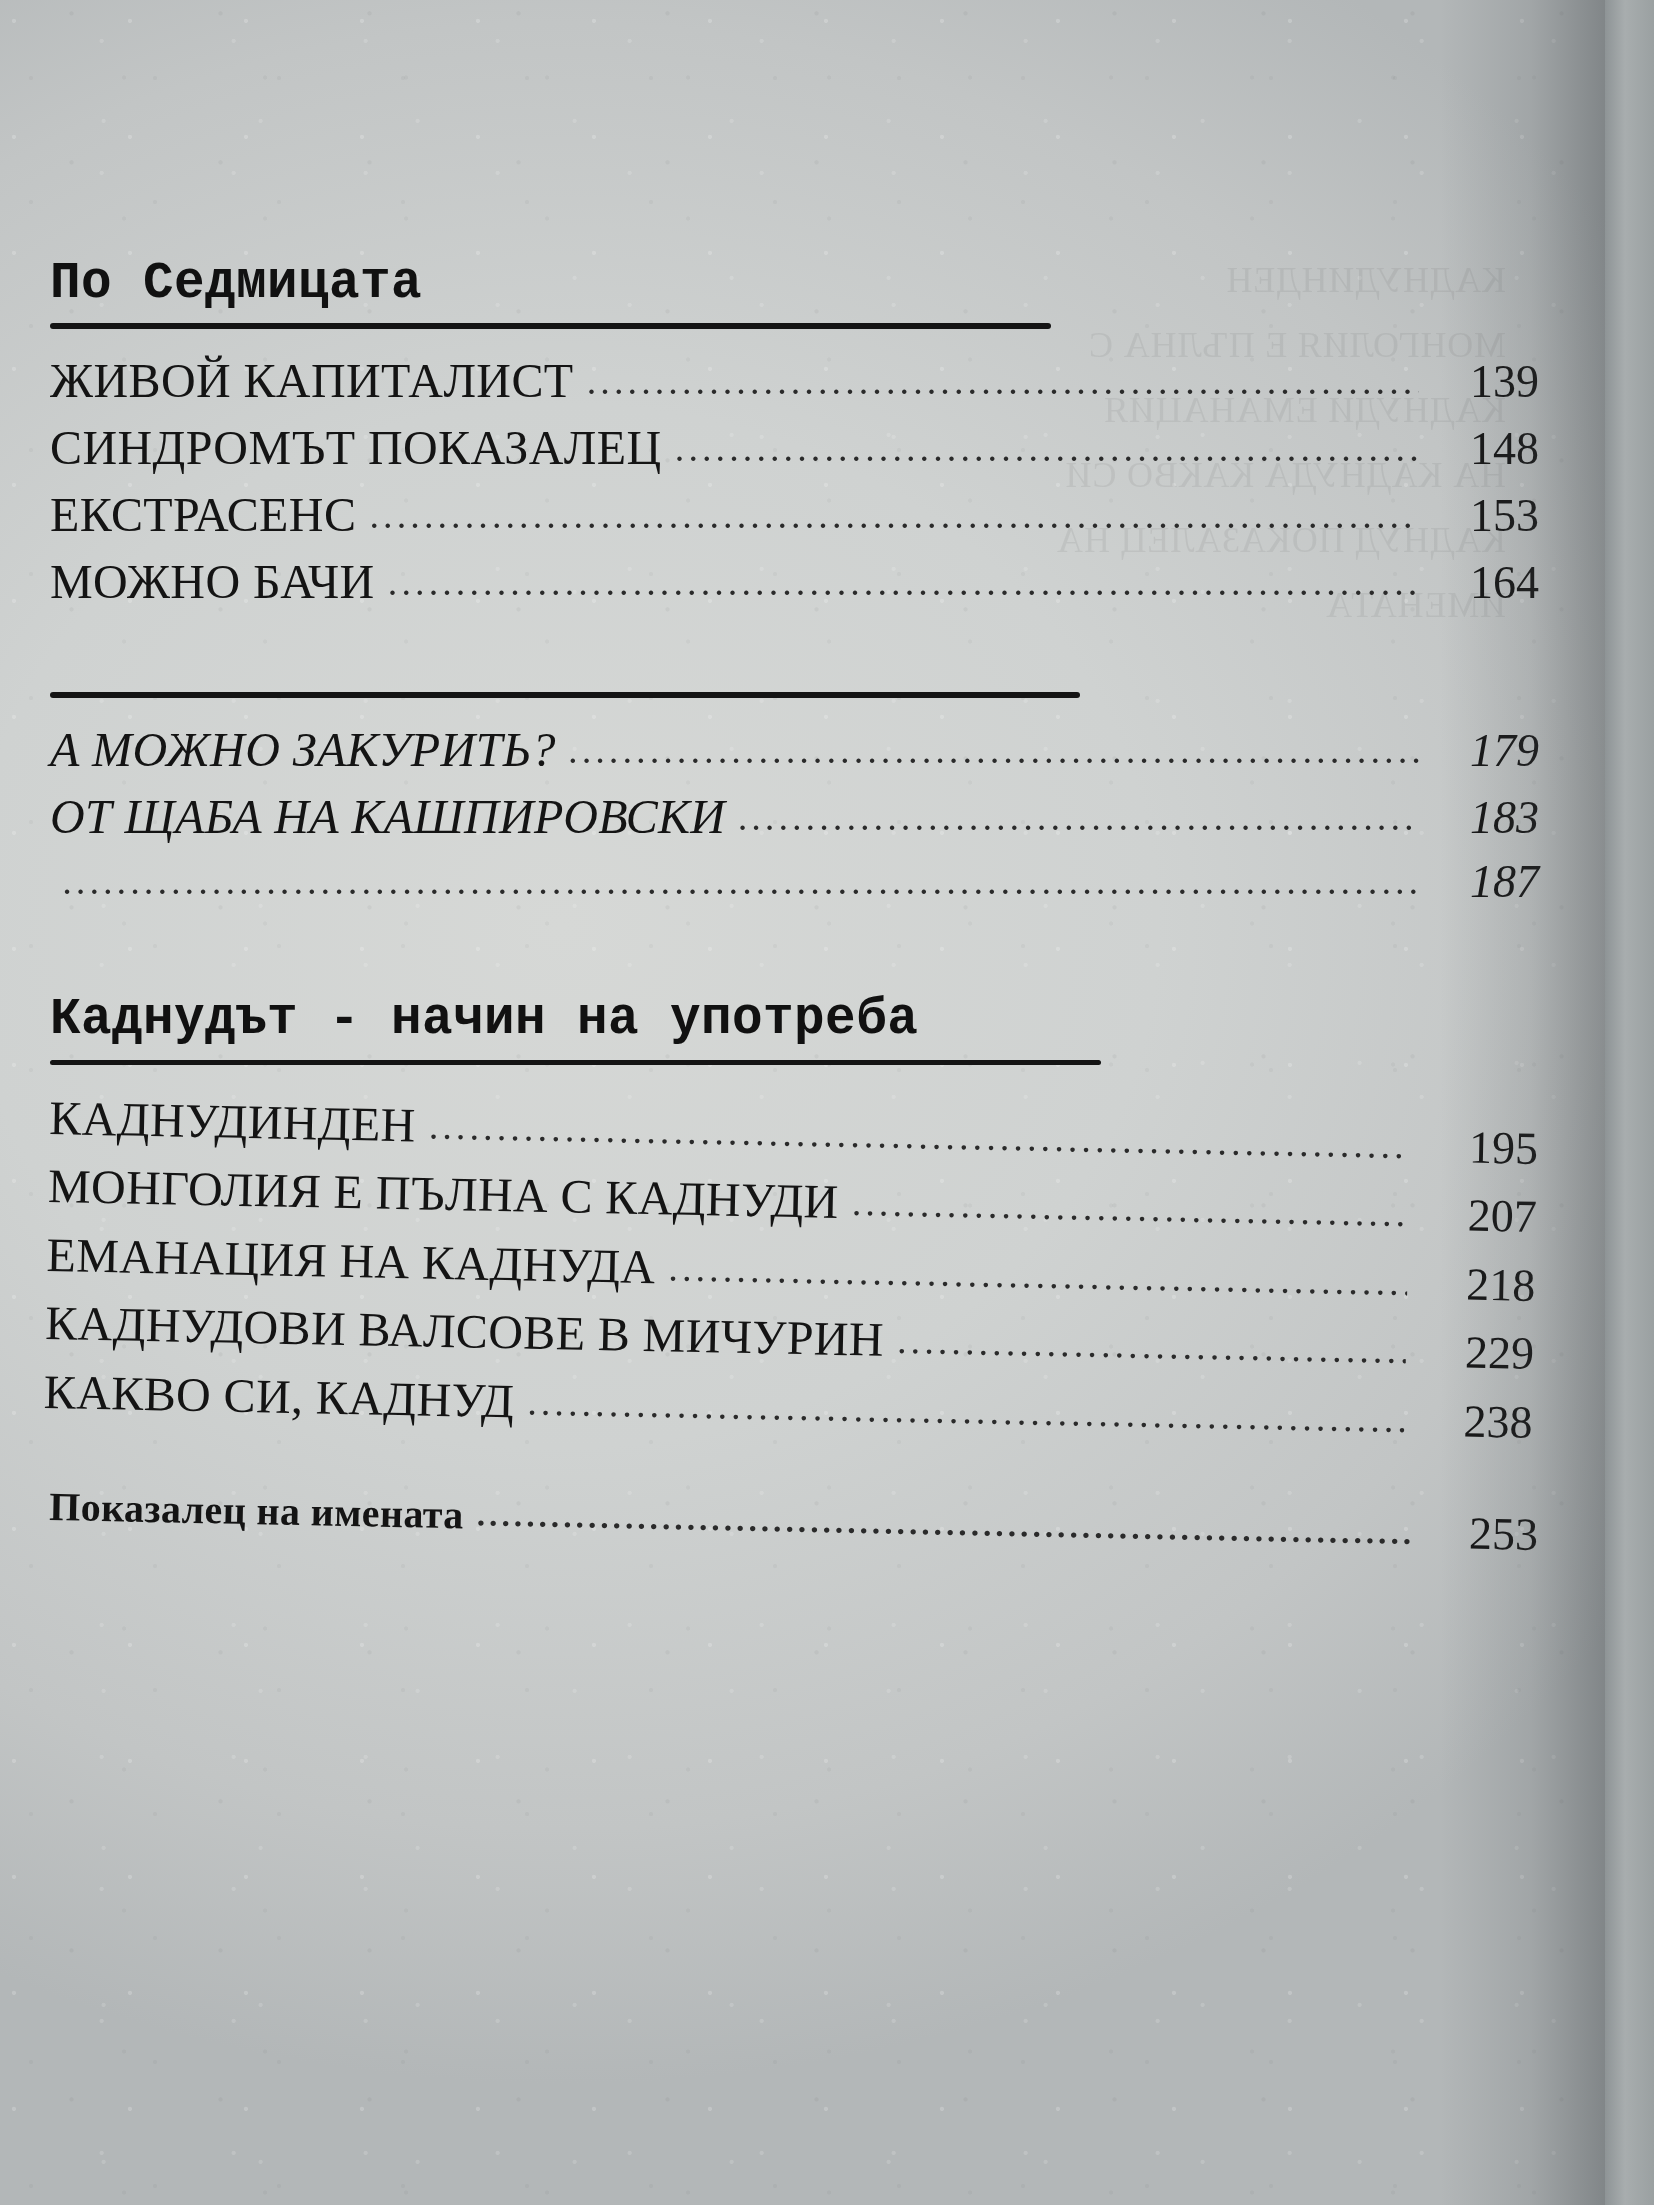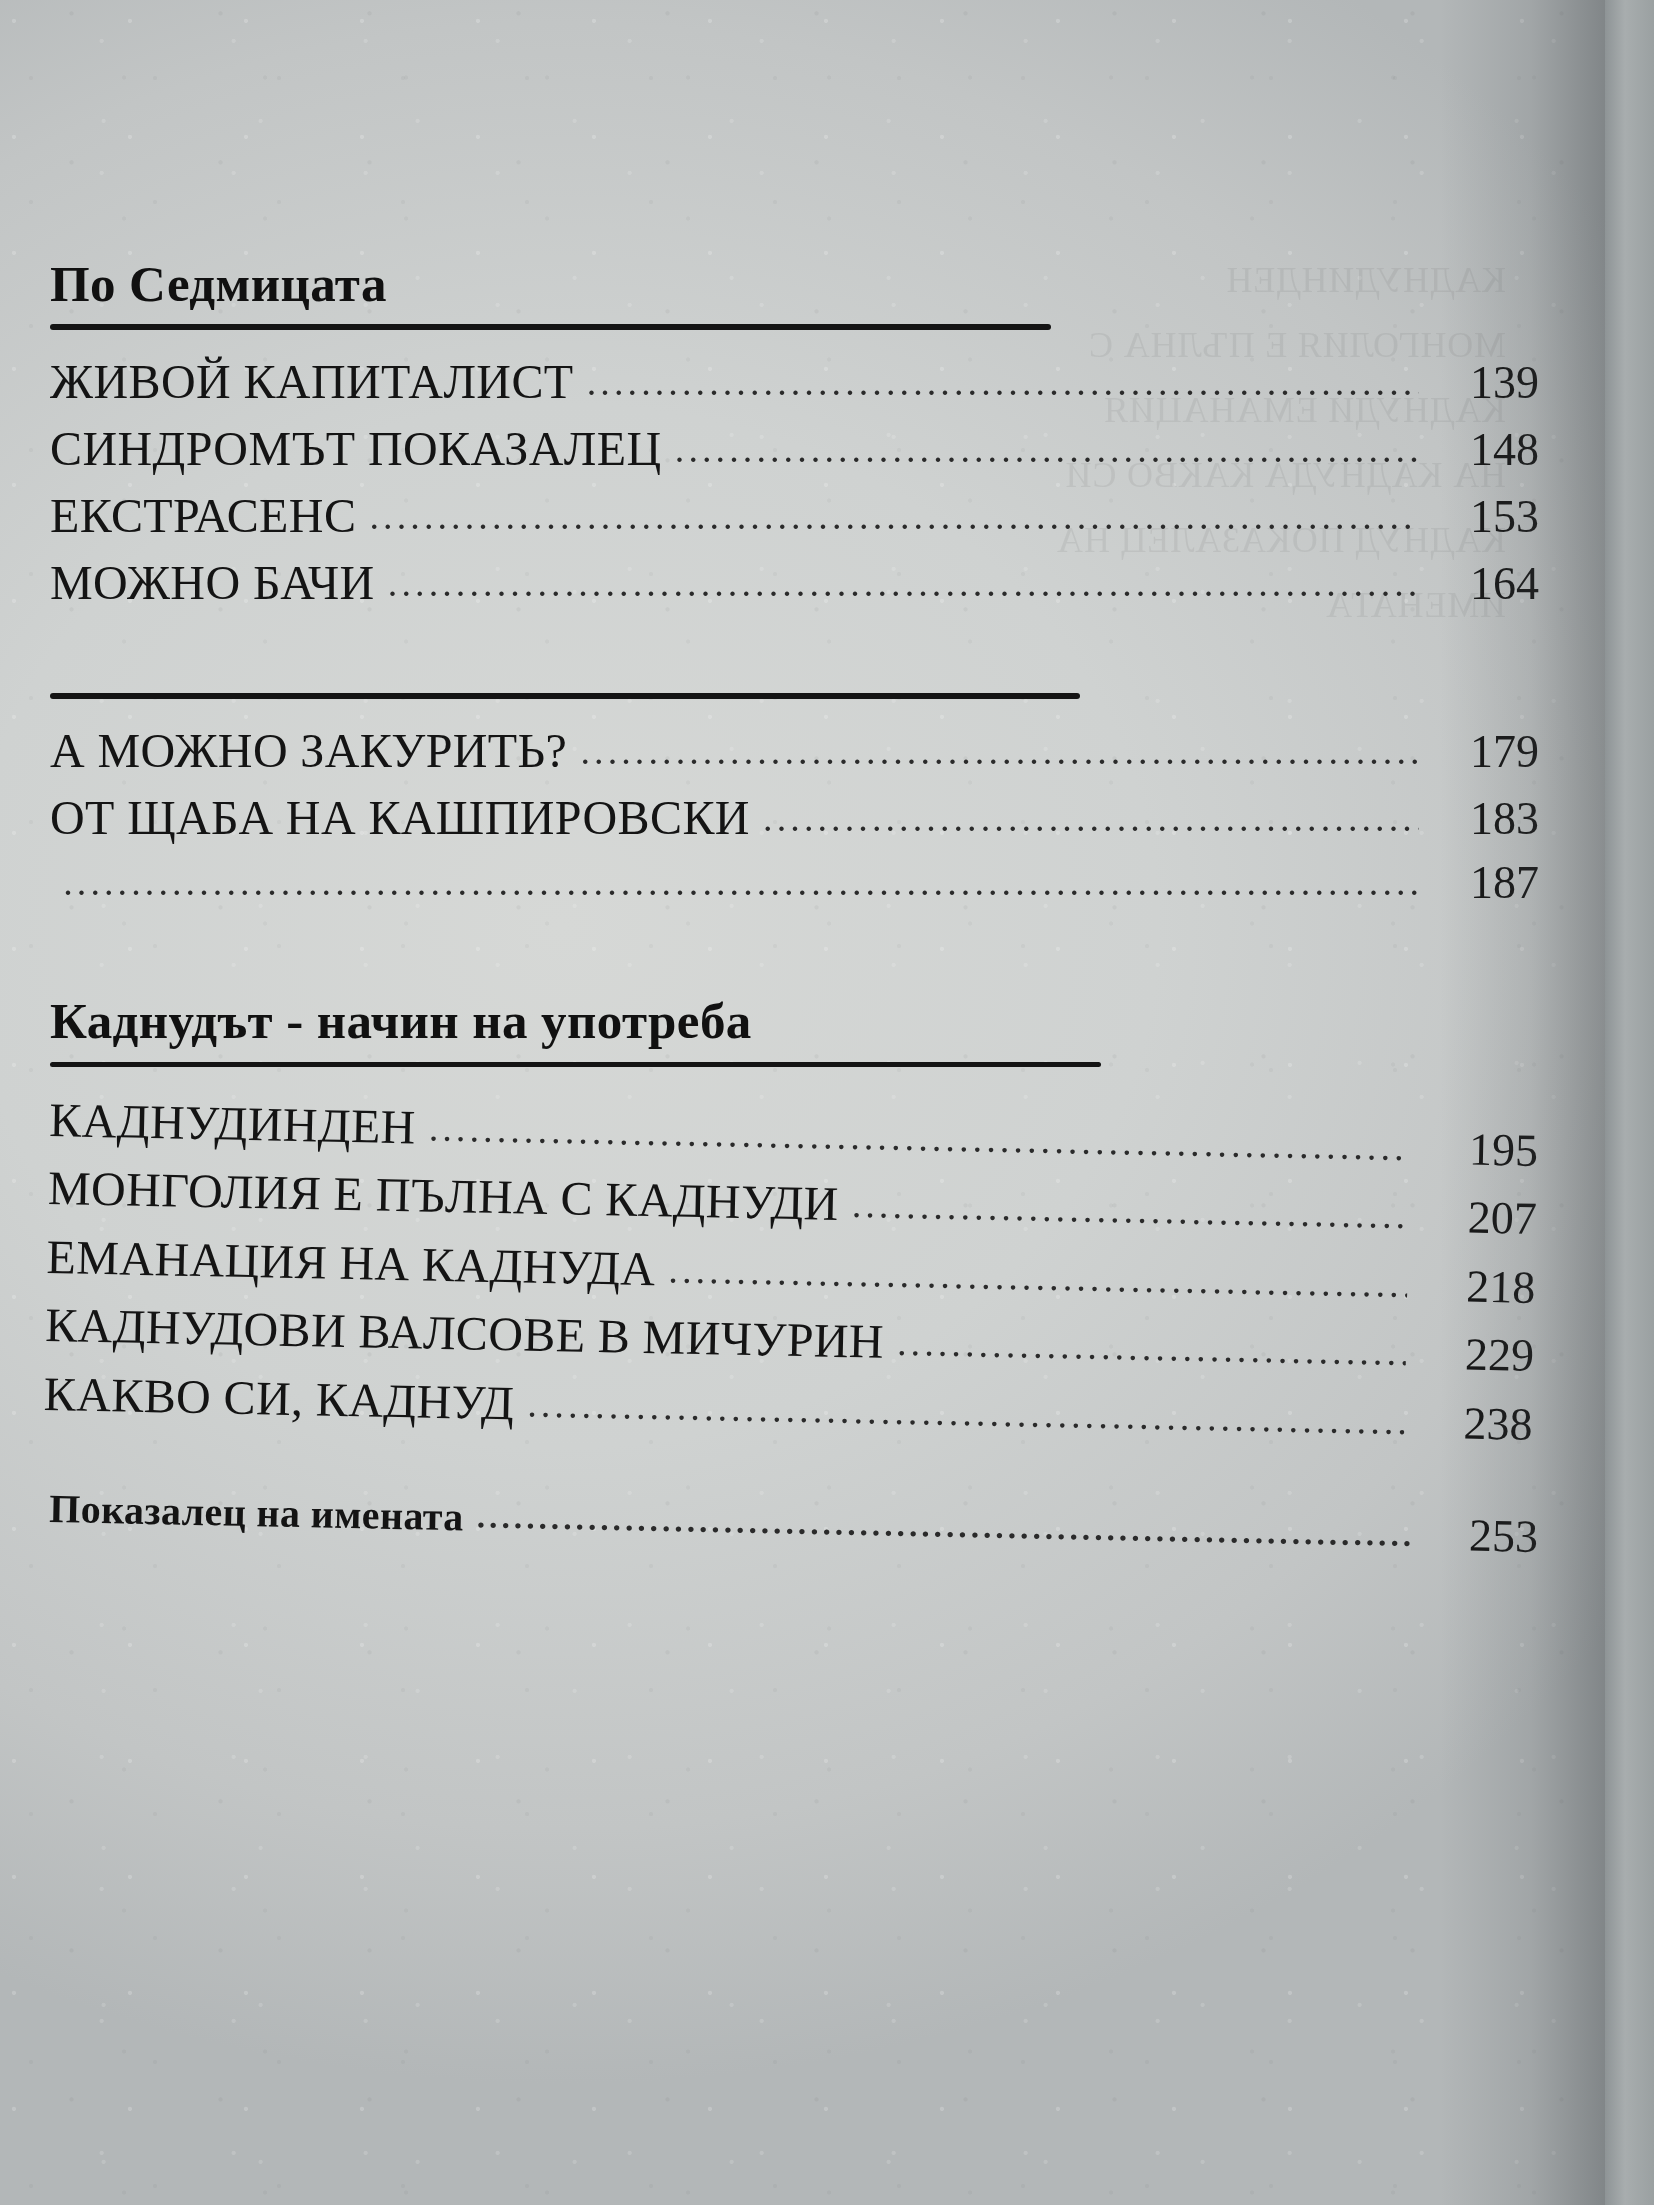--- a/index.html
+++ b/index.html
@@ -74,21 +74,21 @@
   #content {
     position: absolute;
     left: 50px;
     top: 248px;
     width: 1489px;
   }
 
   .section { margin-bottom: 0; }
 
   .sec-title {
-    font-family: Liberation Serif, serif;
+    font-family: Liberation Mono, monospace;
     font-weight: bold;
     font-size: 51px;
     color: #111;
     letter-spacing: 0.4px;
     white-space: nowrap;
   }
   .rule {
     height: 5.8px;
     background: #141414;
     border-radius: 3.3px;
@@ -121,21 +121,21 @@
 
   
   #g1 { margin-top: 6.6px; }
   #g1 .rule { width: 1001px; }
   #g1 .entry { margin-bottom: 5px; justify-content: flex-end; }
   #g1 .entry .page { width: 108px; text-align: right; }
 
   
   #g2 { margin-top: 79px; }
   #g2 .rule { width: 1030px; }
-  #g2 .entry { margin-bottom: 5px; }
+  #g2 .entry { margin-bottom: 5px; font-style: italic; }
   #g2 .entry .page { width: 108px; text-align: right; }
 
   
   #g3 { margin-top: 79px; }
   #g3 .rule { width: 1051px; }
   #g3 .entries { transform: rotate(1.15deg); transform-origin: left top; }
   #g3 .entry { margin-bottom: 6.6px; }
   #g3 .entry .page { width: 116px; text-align: right; }
 
   #index-row {

